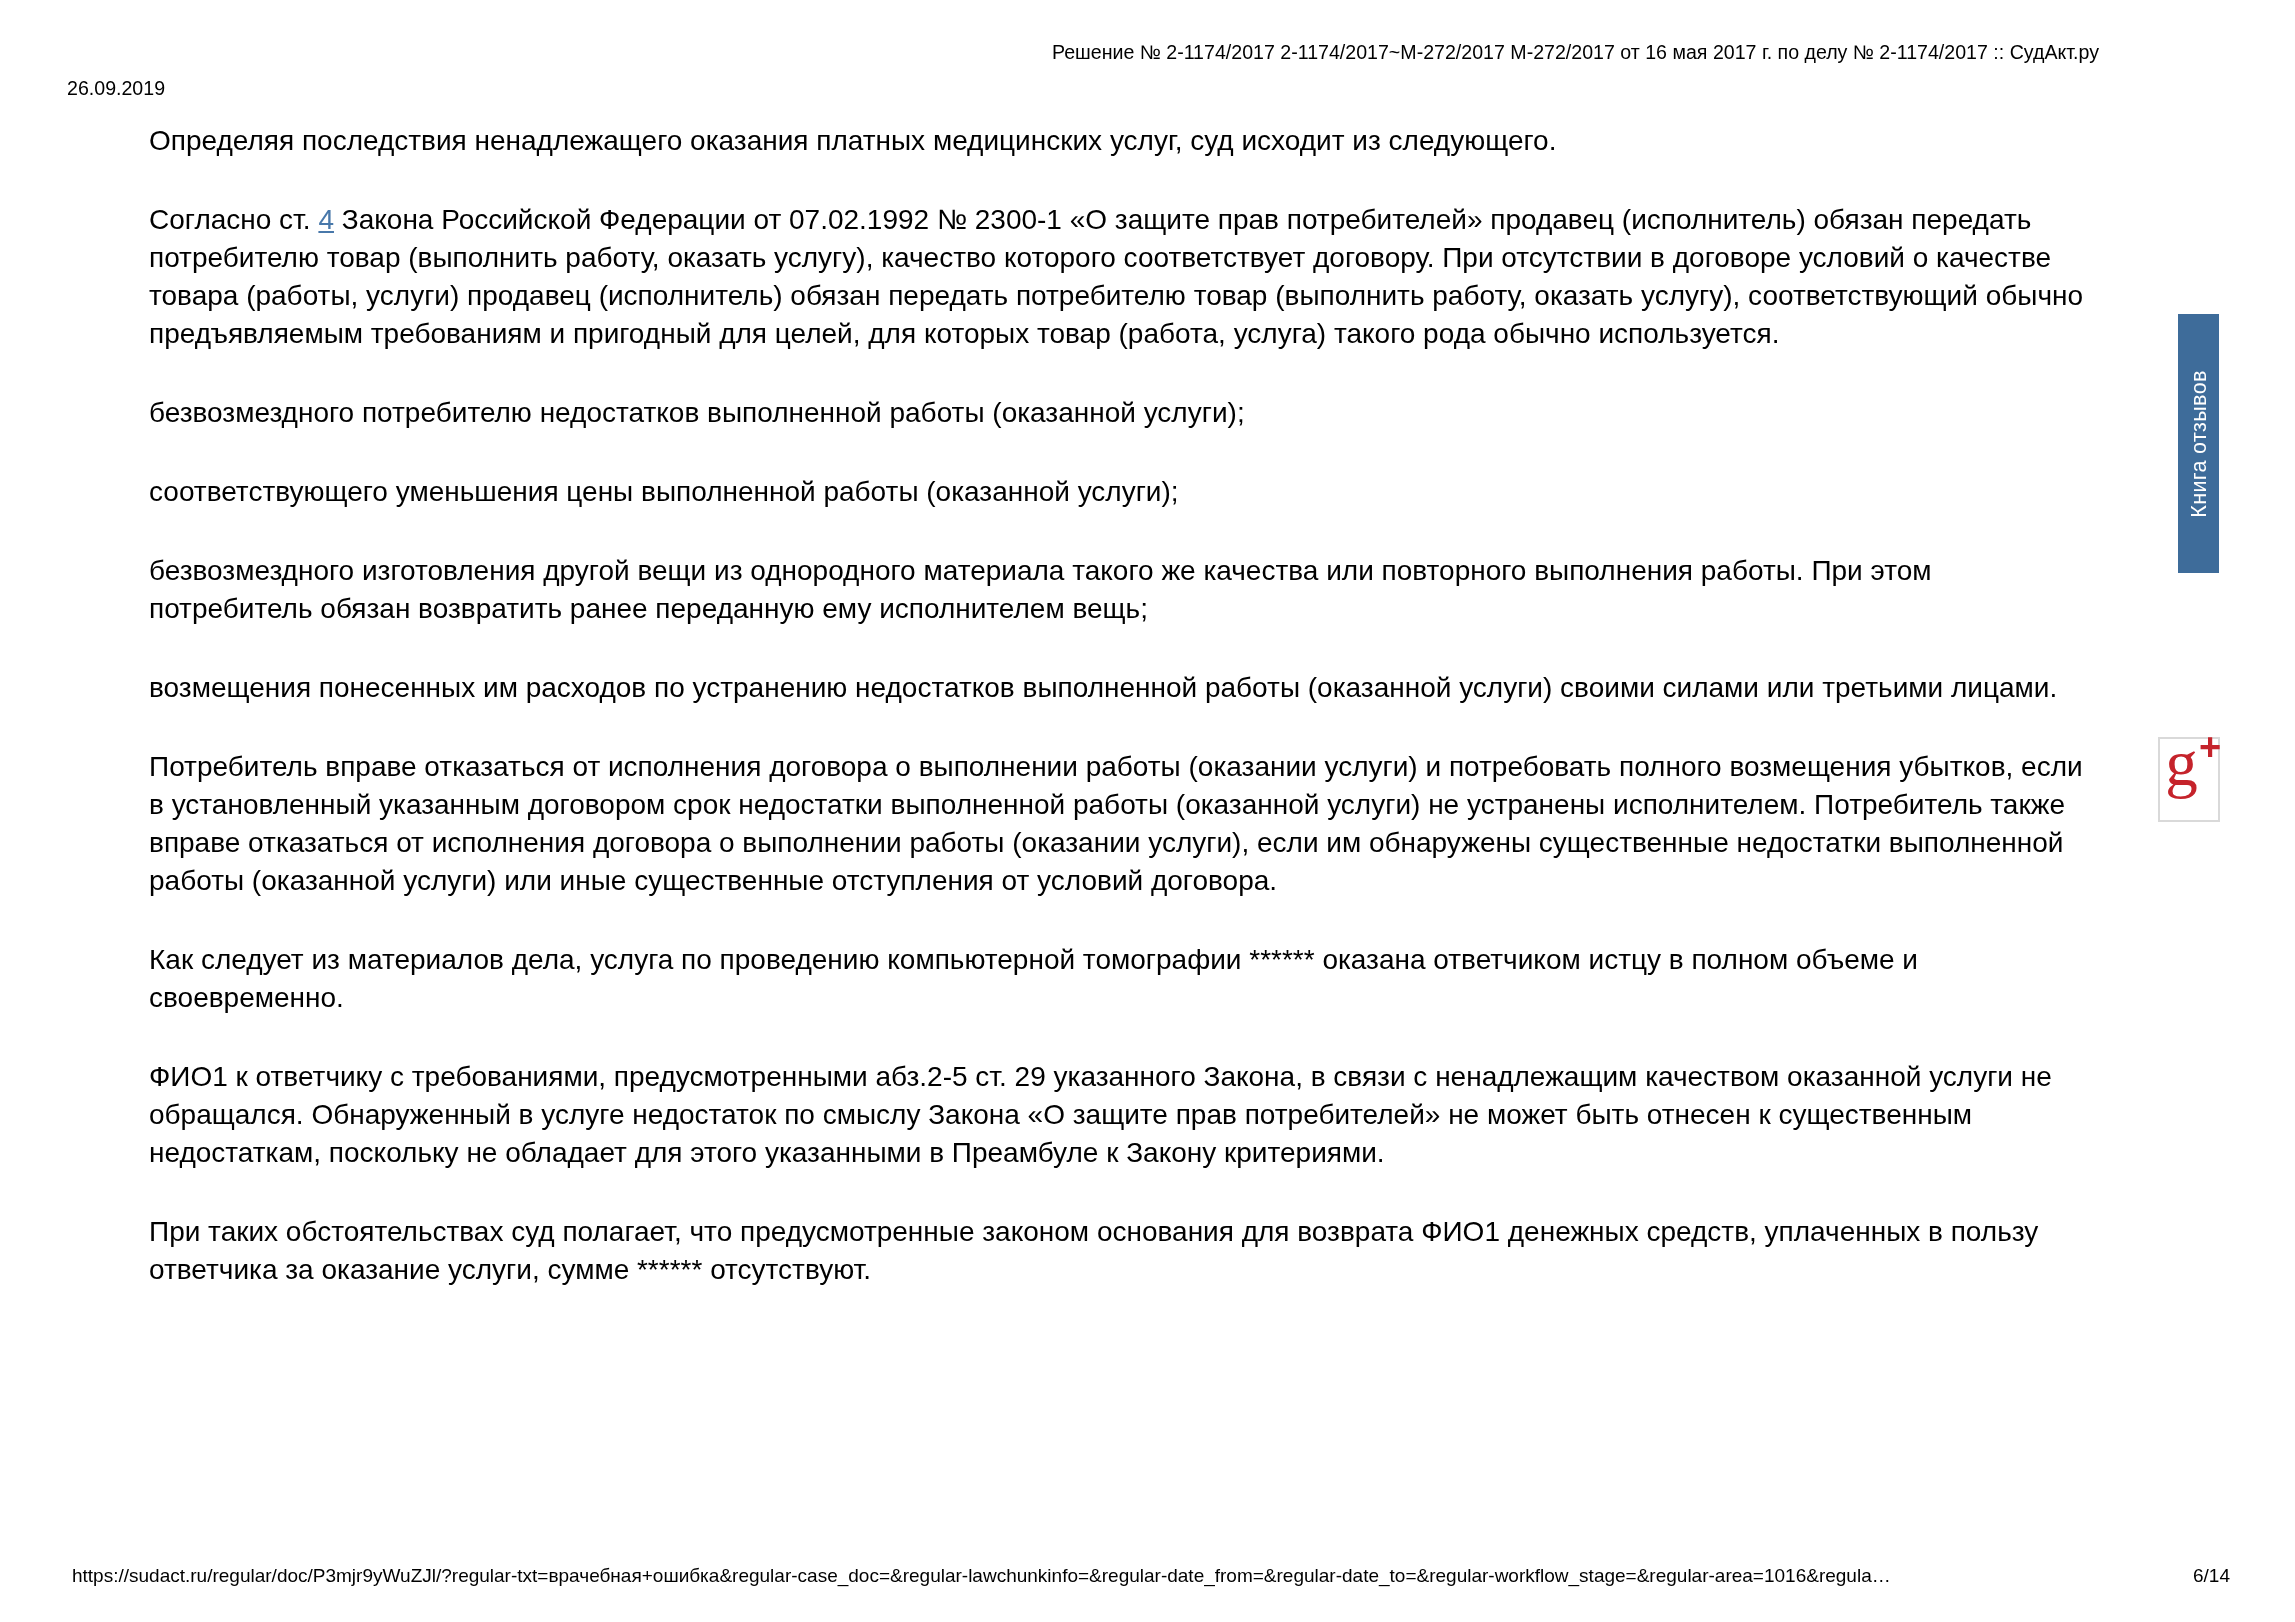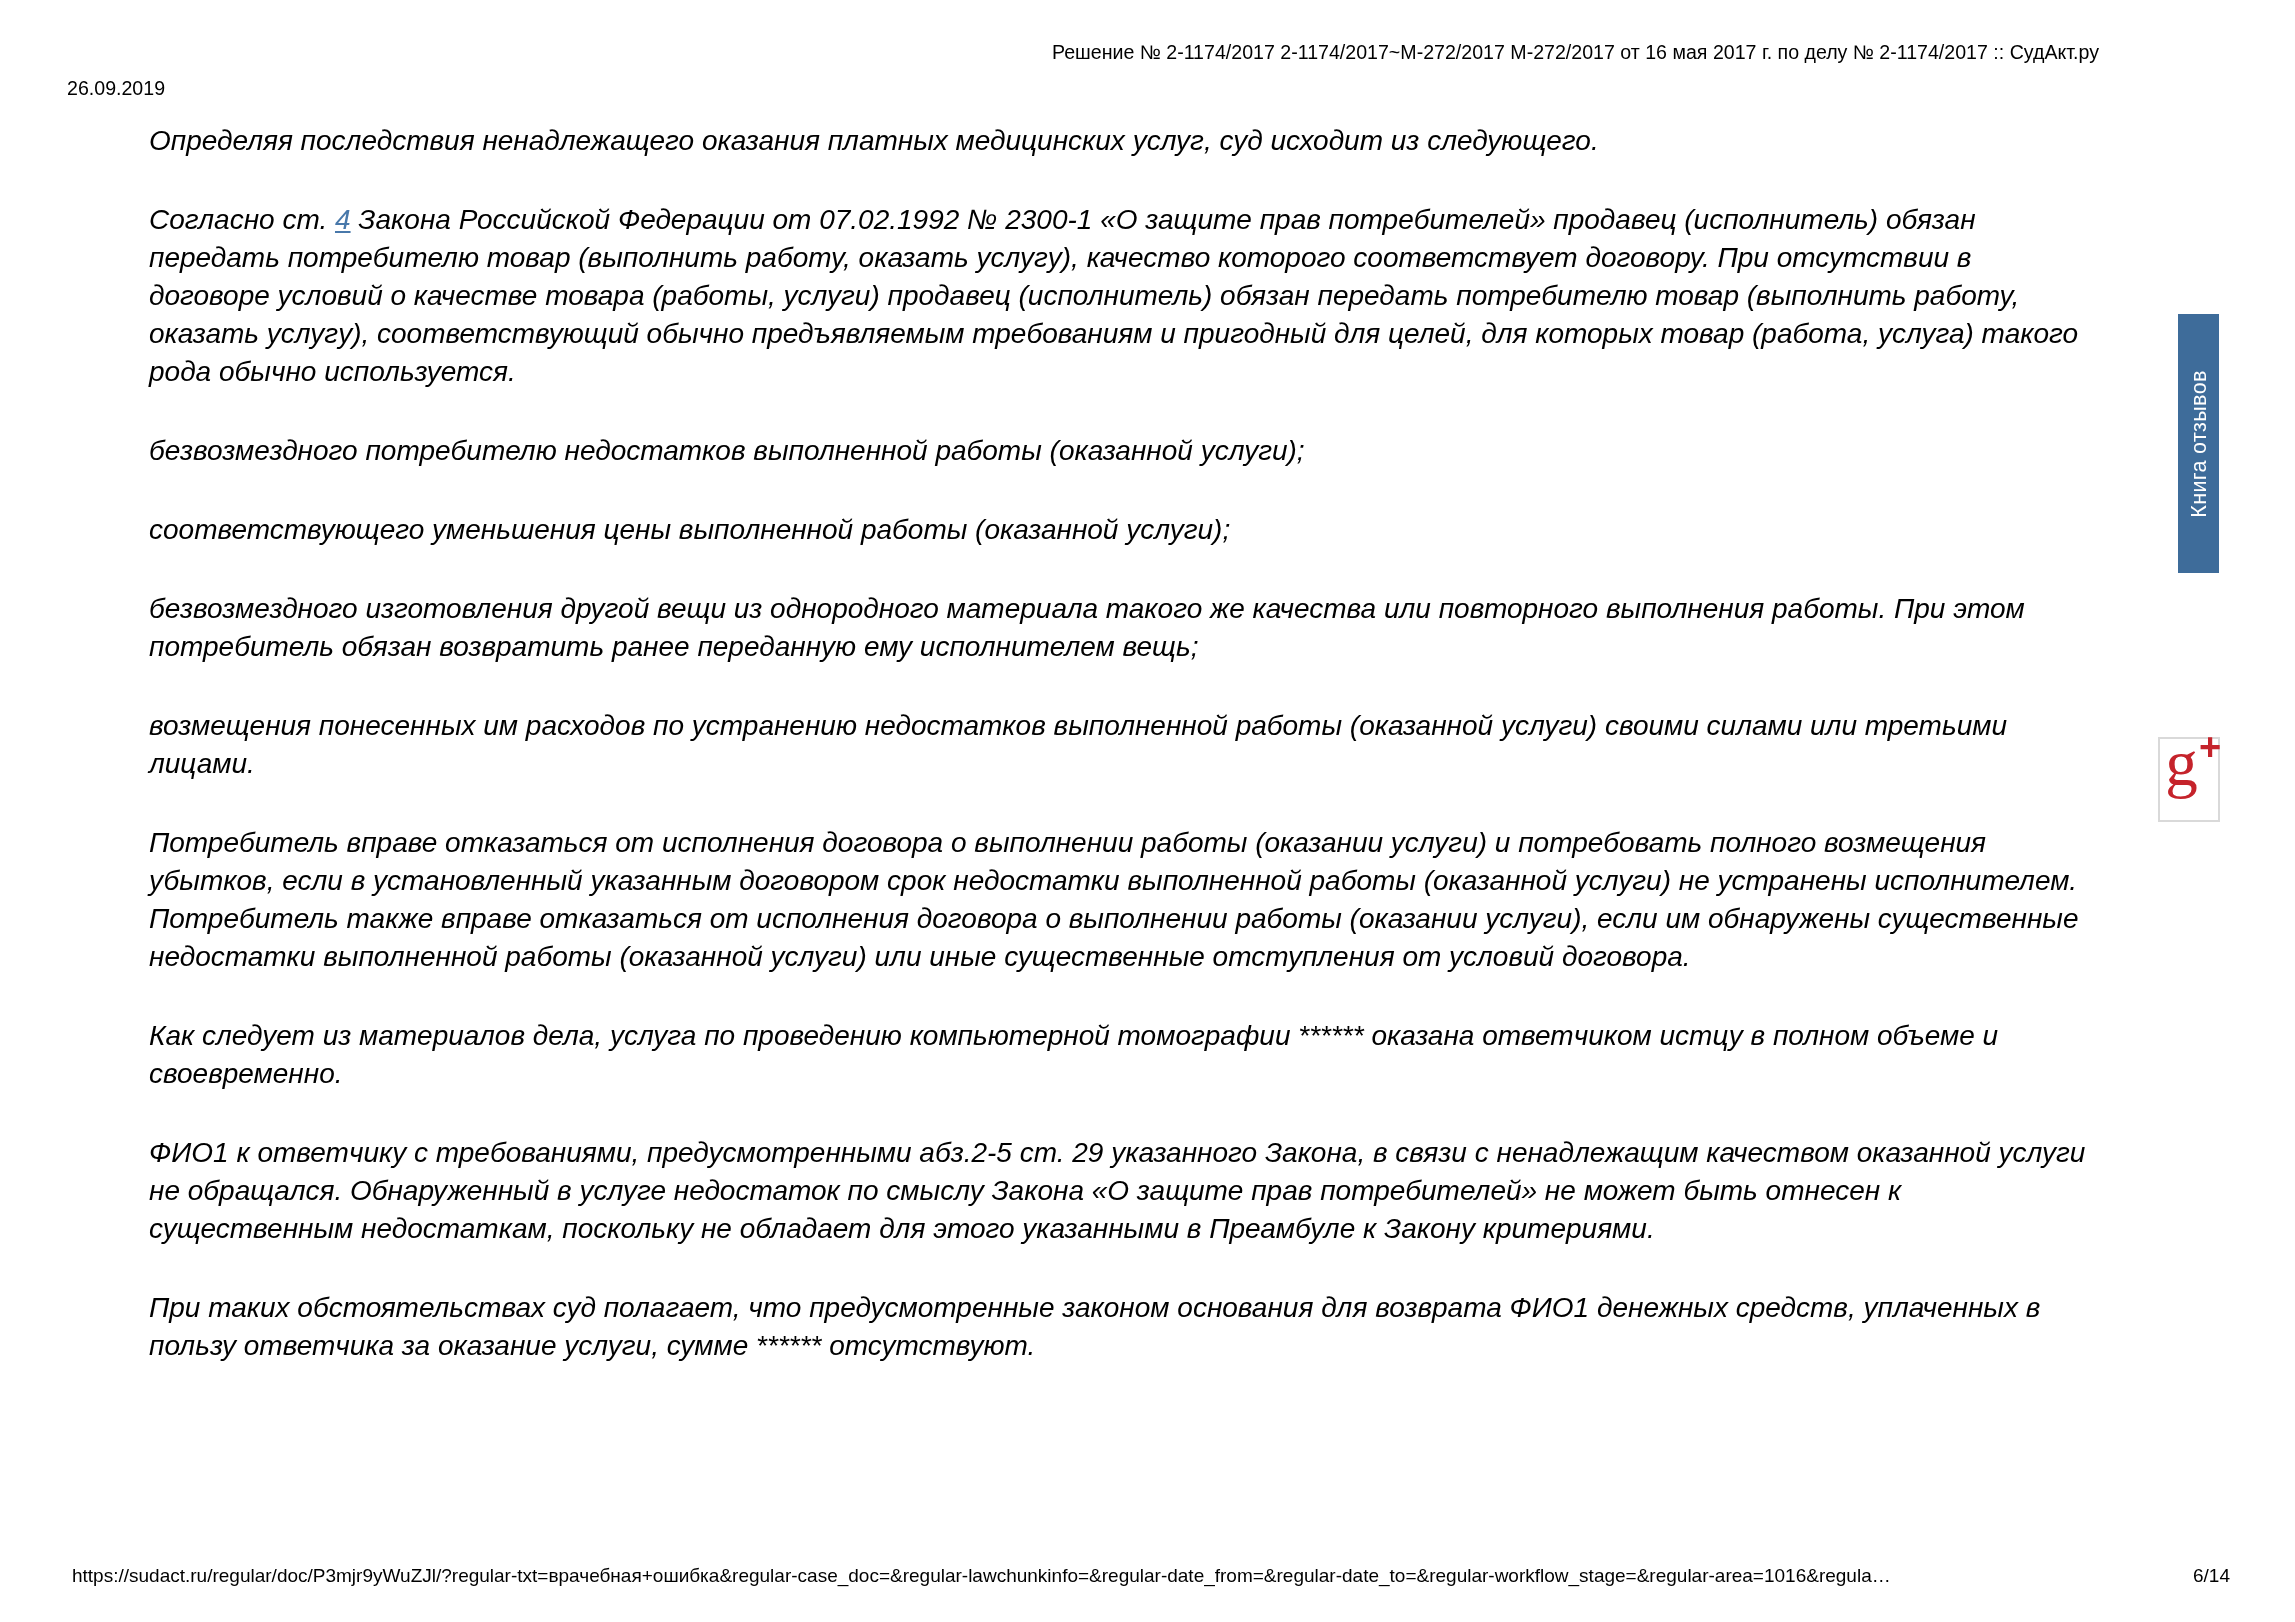--- a/index.html
+++ b/index.html
@@ -39,21 +39,20 @@
 
   
   .doc-content {
     position: absolute;
     left: 149px;
     top: 122px;
     width: 1950px;
     font-size: 28px;
     line-height: 38px;
     text-align: left;
-    font-style: italic;
   }
   .doc-content p {
     margin: 0 0 41px 0;
     padding: 0;
   }
   .doc-content a {
     color: #4878aa;
     text-decoration: underline;
     cursor: pointer;
   }

